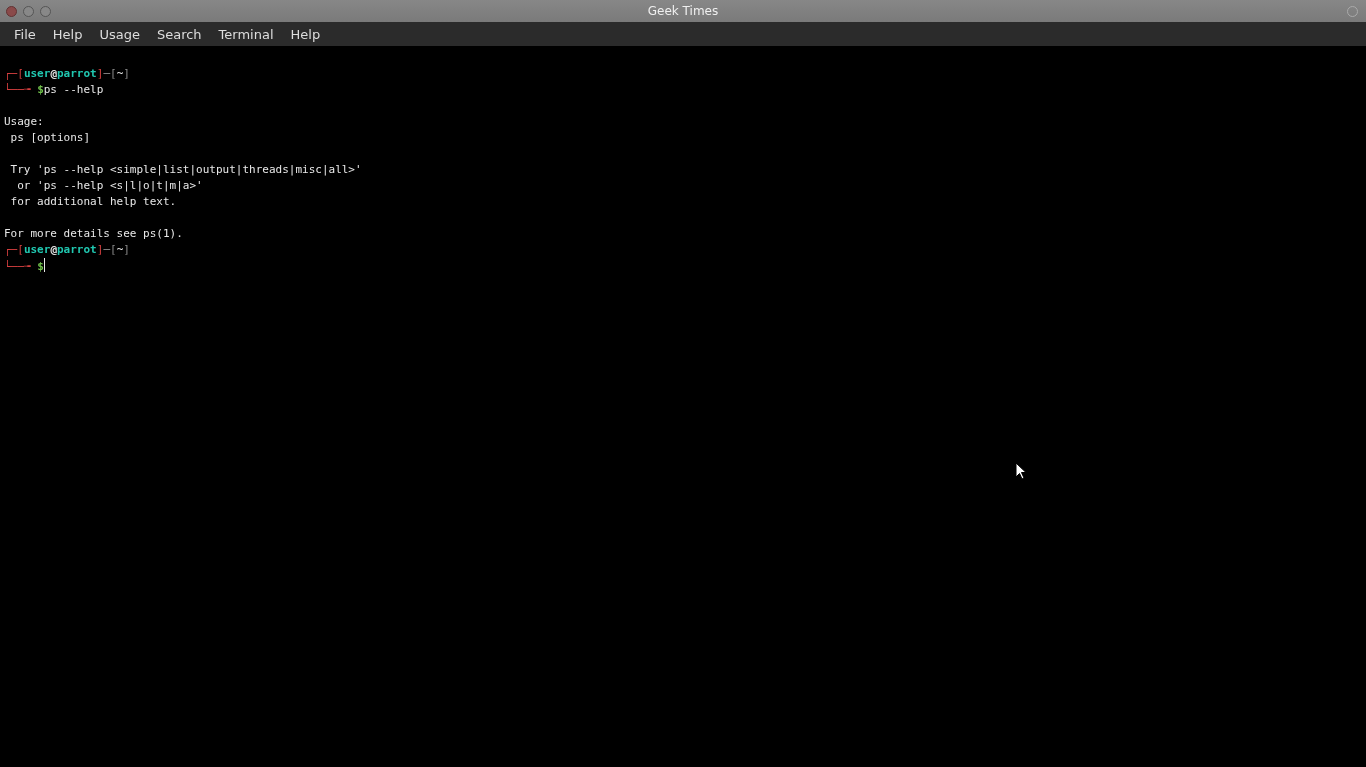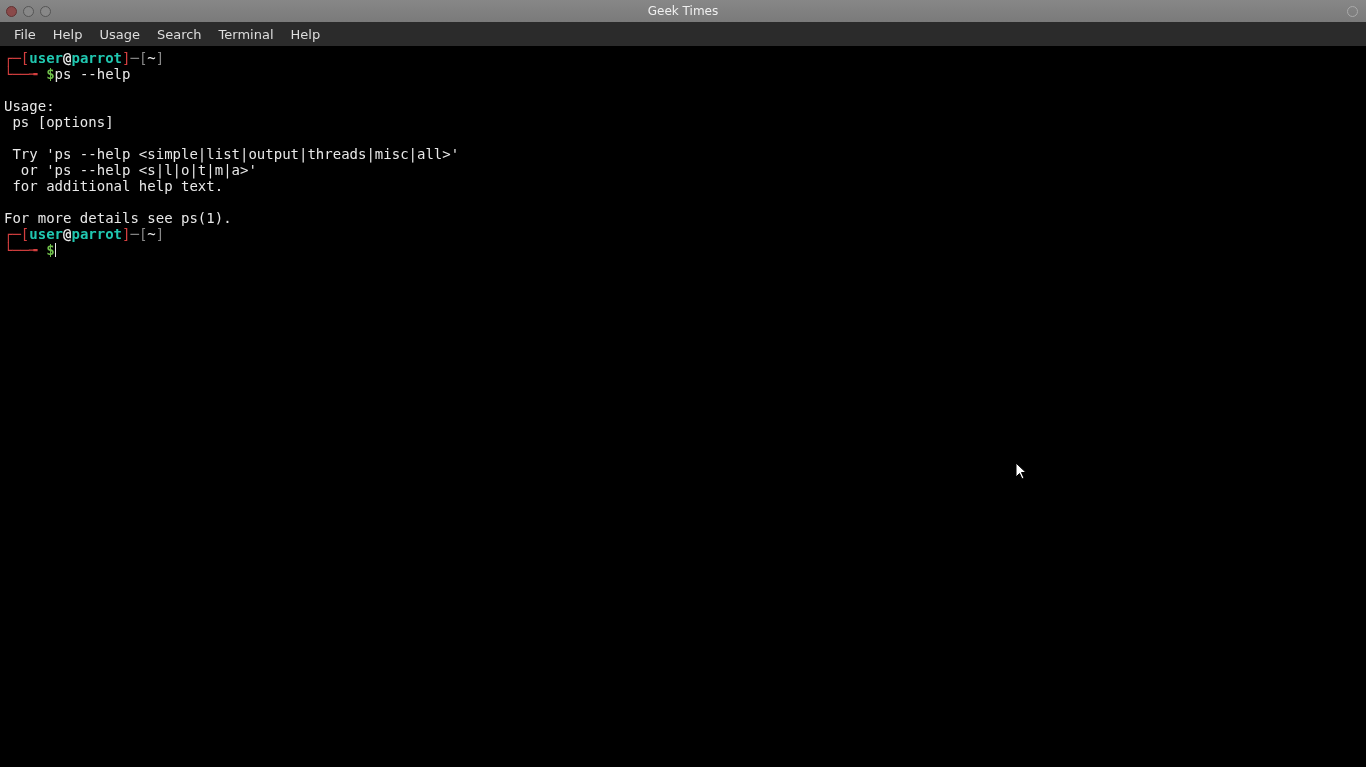--- a/index.html
+++ b/index.html
@@ -60,23 +60,23 @@
     font-size: 13px;
     color: #ddd;
   }
   .menu-item {
     padding: 2px 8px;
     cursor: default;
   }
   .terminal {
     background: #000;
     color: #ccc;
-    font-size: 14px;
+    font-size: 11px;
     line-height: 16px;
-    padding: 4px 4px;
+    padding: 20px 4px;
     height: calc(767px - 22px - 24px);
     white-space: pre;
     position: relative;
   }
   .red { color: #d43f3f; }
   .cyan { color: #20c7b0; }
   .bold { font-weight: bold; }
   .gray { color: #888; }
   .white { color: #e8e8e8; }
   .green { color: #6fbf4a; }

